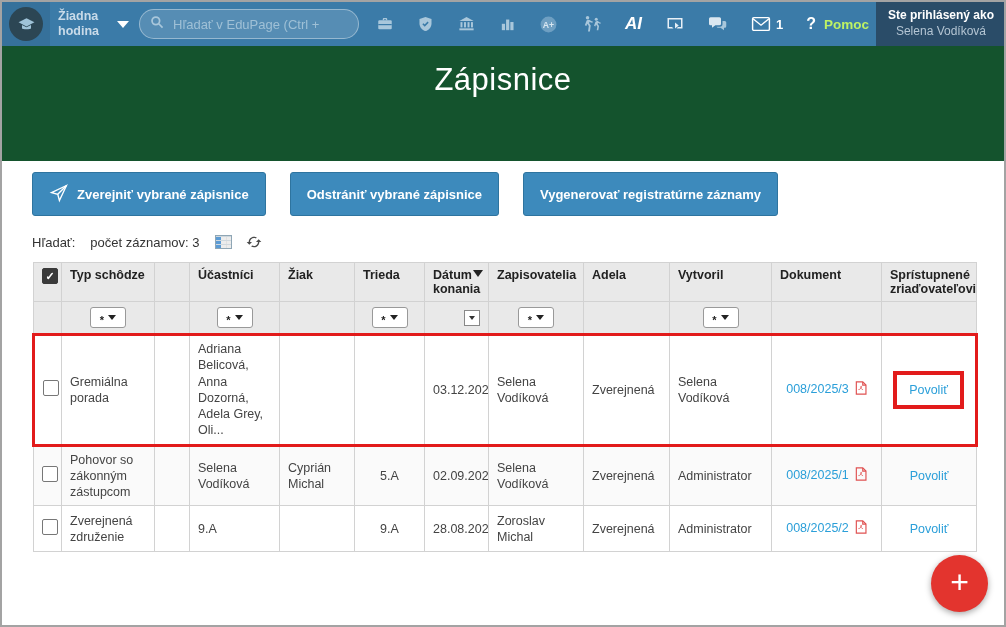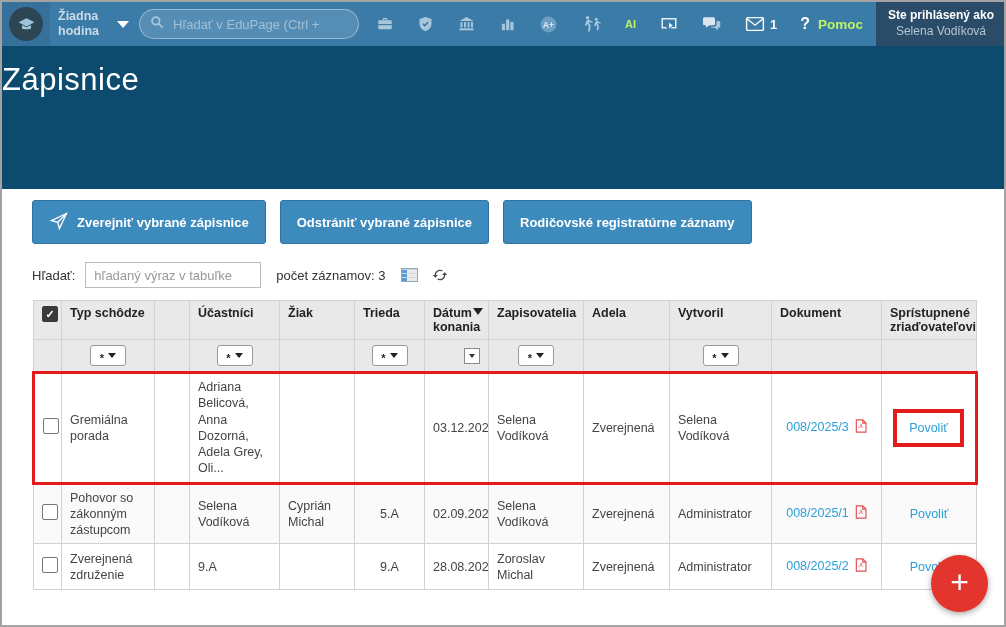--- a/index.html
+++ b/index.html
@@ -12,39 +12,39 @@
   .logo-circle{width:34px;height:34px;border-radius:50%;background:#2c4654;display:flex;align-items:center;justify-content:center;}
   .class-sel{display:flex;align-items:center;gap:7px;padding:0 10px 0 8px;cursor:pointer;}
   .class-name{font-size:12.5px;font-weight:bold;color:#c9dbe9;line-height:1.2;width:52px;}
   .chev-down{width:0;height:0;border-left:6px solid transparent;border-right:6px solid transparent;border-top:7px solid #fff;}
   .searchbox{width:198px;height:28px;border-radius:15px;background:rgba(255,255,255,.14);
              border:1px solid rgba(255,255,255,.38);display:flex;align-items:center;padding:0 10px;gap:7px;flex:0 0 auto;}
   .searchbox input{background:transparent;border:none;outline:none;color:#dfeaf3;font-size:13px;width:150px;font-family:inherit;}
   .searchbox input::placeholder{color:#9fc0d6;}
   .top-icons{display:flex;align-items:center;gap:23px;margin-left:17px;}
   .ticon{display:flex;align-items:center;justify-content:center;cursor:pointer;}
-  .ai-label{color:#bef264;font-weight:bold;font-size:11px;}
+  .ai-label{color:#ffffff;font-weight:bold;font-size:17px;font-style:italic;}
   .mail-group{display:flex;align-items:center;gap:5px;}
   .mail-count{color:#fff;font-size:13px;font-weight:bold;}
   .help-group{display:flex;align-items:center;gap:8px;}
   .help-q{color:#fff;font-weight:bold;font-size:16px;}
   .help-label{color:#bef264;font-weight:bold;font-size:13.5px;}
   .user-box{margin-left:auto;background:#2a4c68;height:44px;box-sizing:border-box;padding:5px 10px 0 12px;text-align:center;min-width:108px;}
   .user-box .l1{color:#fff;font-weight:bold;font-size:12px;line-height:1.35;}
   .user-box .l2{color:#b4c5d3;font-size:12px;line-height:1.35;}
 
   
-  .hero{height:143px;background:#0c4a6e;}
+  .hero{height:115px;background:#14532d;text-align:center;}
   .hero h1{margin:0;padding-top:16px;color:#fff;font-size:31px;font-weight:400;letter-spacing:.5px;}
   .tabs{display:flex;justify-content:center;gap:27px;margin-top:15px;}
   .tab{color:#fff;font-size:15px;font-weight:bold;padding-bottom:7px;cursor:pointer;}
   .tab.active{color:#8dc63f;border-bottom:3px solid #8dc63f;padding-bottom:4px;}
 
   
-  .btn-row{display:flex;gap:14px;margin:11px 0 0 30px;}
+  .btn-row{display:flex;gap:24px;margin:11px 0 0 30px;}
   .blue-btn{background:#3d8abc;border:1px solid #2e749f;border-radius:3px;color:#fff;font-weight:bold;
             font-size:13px;height:44px;display:inline-flex;align-items:center;gap:8px;padding:0 16px;cursor:pointer;font-family:inherit;}
 
   
   .filter-bar{display:flex;align-items:center;margin:18px 0 0 30px;gap:10px;}
   .filter-label{font-size:13px;color:#333;}
   .filter-input{width:158px;height:22px;border:1px solid #bbb;padding:1px 8px;font-size:13px;color:#333;font-family:inherit;}
   .filter-input::placeholder{color:#999;}
   .count-label{font-size:13px;color:#333;margin-left:5px;}
   .cols-icon{width:17px;height:14px;border:1px solid #8fa6b5;box-sizing:border-box;margin-left:6px;cursor:pointer;
@@ -197,27 +197,26 @@
             <path d="M21 3L3 11.5l7.5 2L12.5 21 21 3z"></path>
             <path d="M10.5 13.5L21 3"></path>
           </svg>
       </span>
       <span>Zverejniť vybrané zápisnice</span>
     </button>
     <button class="blue-btn">
       <span>Odstrániť vybrané zápisnice</span>
     </button>
     <button class="blue-btn">
-      <span>Rodičovské registratúrne záznamy</span>
+      <span>Vygenerovať registratúrne záznamy</span>
     </button>
   </div>
 
   <div class="filter-bar">
     <span class="filter-label">Hľadať:</span>
-    <input type="text" class="filter-input" placeholder="hľadaný výraz v tabuľke" style="">
     <span class="count-label">počet záznamov: 3</span>
     <span class="cols-icon"></span>
     <span class="refresh-btn">
       <svg width="16" height="16" viewBox="0 0 24 24" fill="#4a4a4a">
           <path d="M19 8l-4 4h3c0 3.31-2.69 6-6 6-1.01 0-1.97-.25-2.8-.7l-1.46 1.46C8.97 19.54 10.43 20 12 20c4.42 0 8-3.58 8-8h3l-4-4zM6 12c0-3.31 2.69-6 6-6 1.01 0 1.97.25 2.8.7l1.46-1.46C15.03 4.46 13.57 4 12 4c-4.42 0-8 3.58-8 8H1l4 4 4-4H6z"></path>
         </svg>
     </span>
   </div>
 
   <table class="grid">

